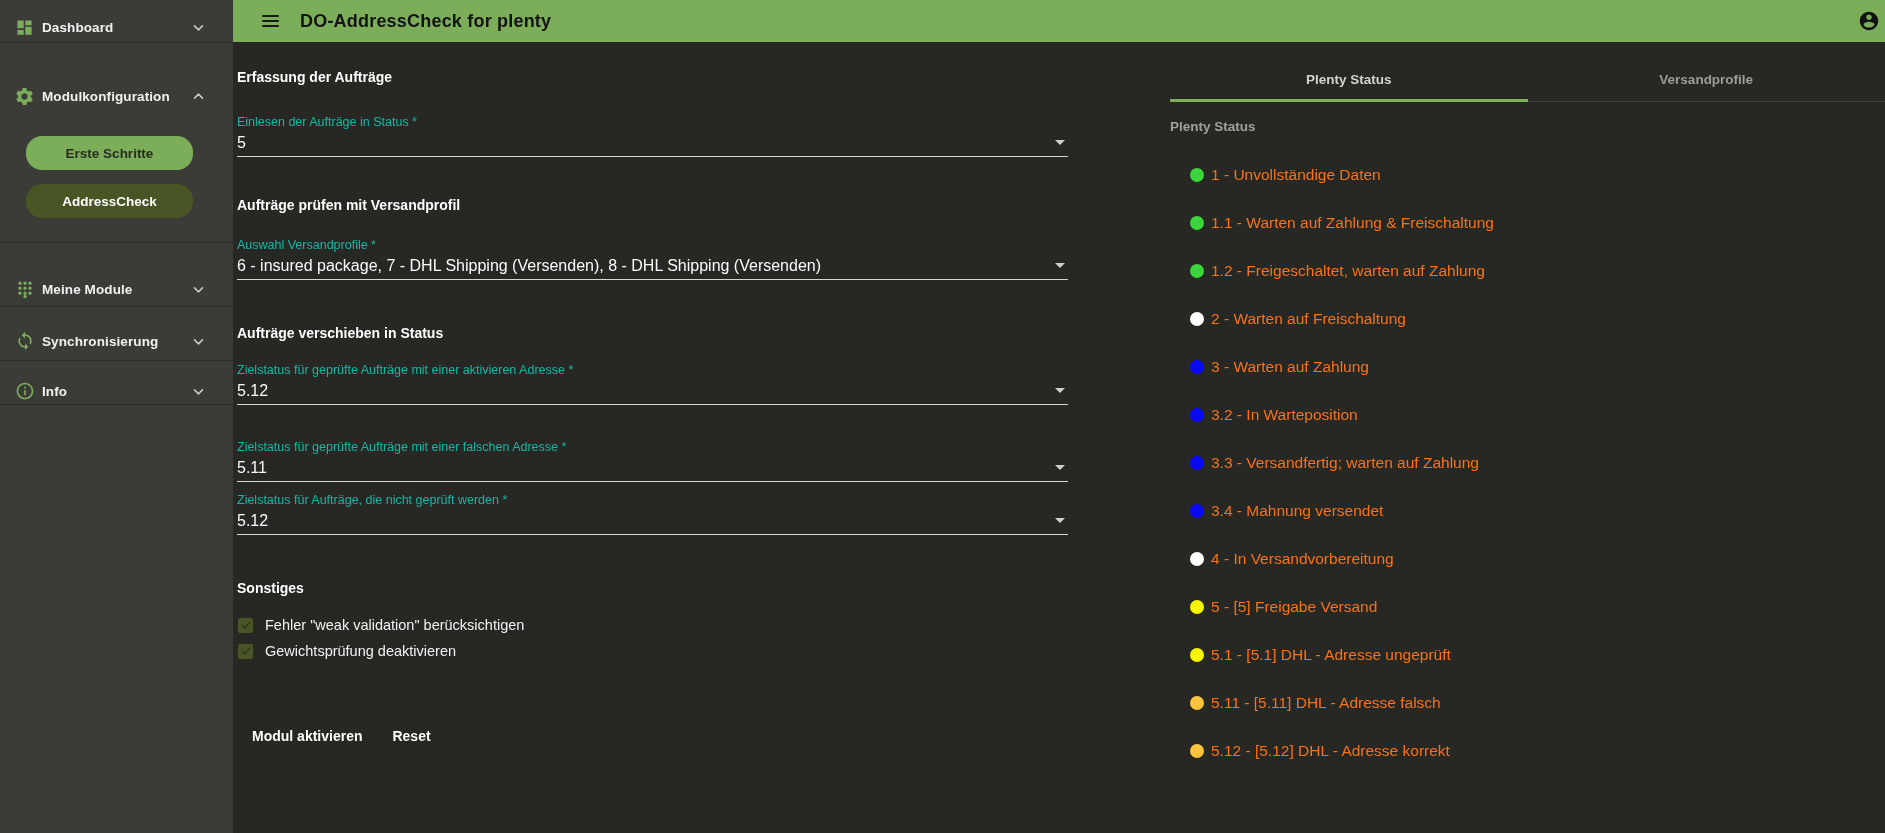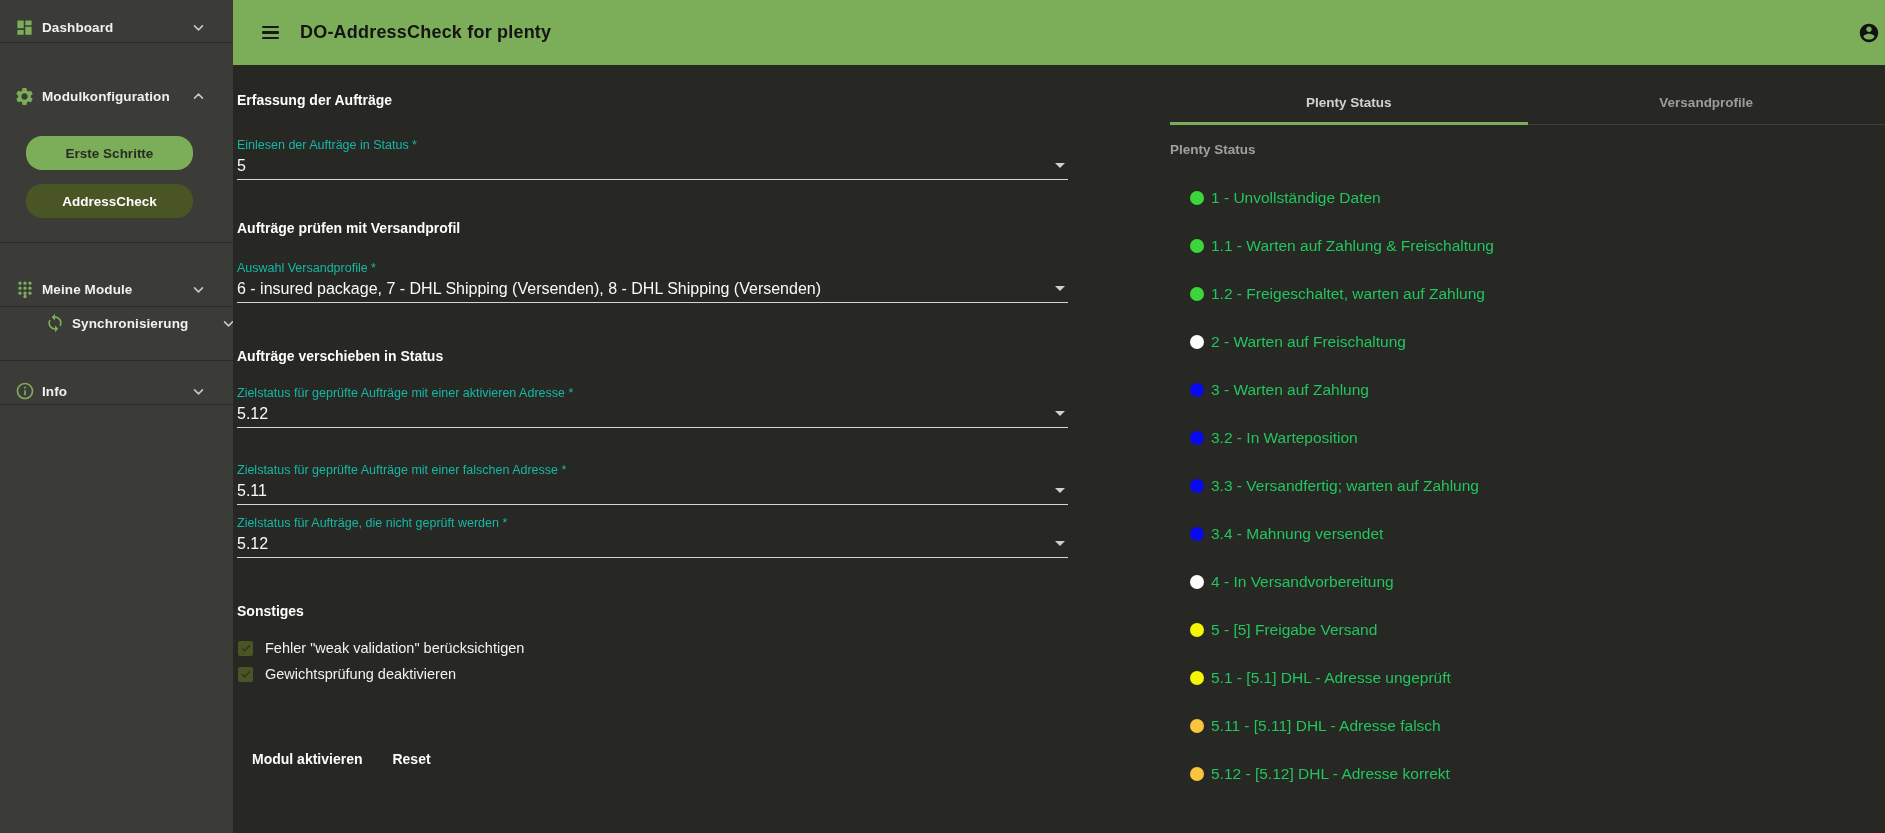--- a/index.html
+++ b/index.html
@@ -7,36 +7,36 @@
               font-family:"Liberation Sans", sans-serif; }
   .app { display:flex; width:1885px; height:833px; }
 
   
   .sidebar { position:relative; width:233px; height:833px; background:#3b3b37; flex-shrink:0; }
   .side-row { position:absolute; left:0; width:233px; height:42px; display:flex; align-items:center;
               padding:12px 25px 0 14px; cursor:pointer; }
   .row-dashboard { top:0; }
   .row-modul { top:69px; }
   .row-module { top:262px; }
-  .row-sync { top:296px;margin-left:30px; }
+  .row-sync { top:314px; }
   .row-info { top:364px; }
   .side-icon { width:21px; height:21px; margin-right:7px; display:flex; align-items:center; justify-content:center; flex-shrink:0; }
   .side-label { color:#f1f1ef; font-size:13.5px; font-weight:700; letter-spacing:.1px; white-space:nowrap; }
   .chev { margin-left:auto; display:flex; align-items:center; }
   .chev.up svg { transform:rotate(180deg); }
   .divider { position:absolute; left:0; width:233px; height:1px; background:#2b2b28; }
   .d1 { top:42px; } .d2 { top:242px; } .d3 { top:306px; } .d4 { top:360px; } .d5 { top:404px; }
   .side-btn { position:absolute; left:26px; width:167px; height:34px; border:none; border-radius:16px;
               font-family:inherit; font-size:13.5px; font-weight:700; cursor:pointer; }
   .btn-light { top:136px; background:#7cad59; color:#282c22; }
   .btn-dark  { top:184px; background:#4a5526; color:#fdfdfd; }
 
   
   .main { flex:1; display:flex; flex-direction:column; }
-  .header { height:65px; background:#7cad59; display:flex; align-items:center; flex-shrink:0; }
+  .header { height:42px; background:#7cad59; display:flex; align-items:center; flex-shrink:0; }
   .hamburger { margin-left:29px; width:17px; height:13px; display:flex; flex-direction:column;
                justify-content:space-between; cursor:pointer; }
   .hamburger span { display:block; width:17px; height:2.4px; background:#191919; border-radius:1px; }
   .app-title { margin-left:21px; font-size:18px; font-weight:700; color:#141414; letter-spacing:.2px; }
   .avatar { margin-left:auto; margin-right:5px; width:22px; height:22px; display:flex; cursor:pointer; }
 
   
   .content { position:relative; flex:1; background:#272724; }
   .section-h { position:absolute; left:4px; color:#fdfdfd; font-size:14px; font-weight:700; }
   .h1 { top:27px; } .h2 { top:155px; } .h3 { top:283px; } .h4 { top:538px; }
@@ -64,21 +64,21 @@
   .tabs { position:absolute; left:937px; top:15px; width:715px; height:45px; display:flex;
           border-bottom:1px solid #3e3e3a; }
   .tab { flex:1; display:flex; align-items:center; justify-content:center;
          font-size:13.5px; font-weight:700; color:#9c9c98; cursor:pointer; position:relative; }
   .tab.active { color:#d2d2cf; }
   .tab.active::after { content:""; position:absolute; left:0; right:0; bottom:-1px; height:3px; background:#7cad59; }
   .panel-title { position:absolute; left:937px; top:77px; font-size:13.5px; font-weight:700; color:#a0a09c; }
   .status-list { position:absolute; left:937px; top:123px; width:715px; }
   .status-item { display:flex; align-items:center; height:20px; margin-bottom:28px; }
   .status-dot { width:14px; height:14px; border-radius:50%; margin-left:20px; margin-right:7px; flex-shrink:0; }
-  .status-label { font-size:15.5px; color:#22c55e; white-space:nowrap; }
+  .status-label { font-size:15.5px; color:#f97316; white-space:nowrap; }
 
   .icon-green { fill:#7cad59; }
 </style>
 </head>
 <body>
 
 <div class="app">
 
   <aside class="sidebar">
 

